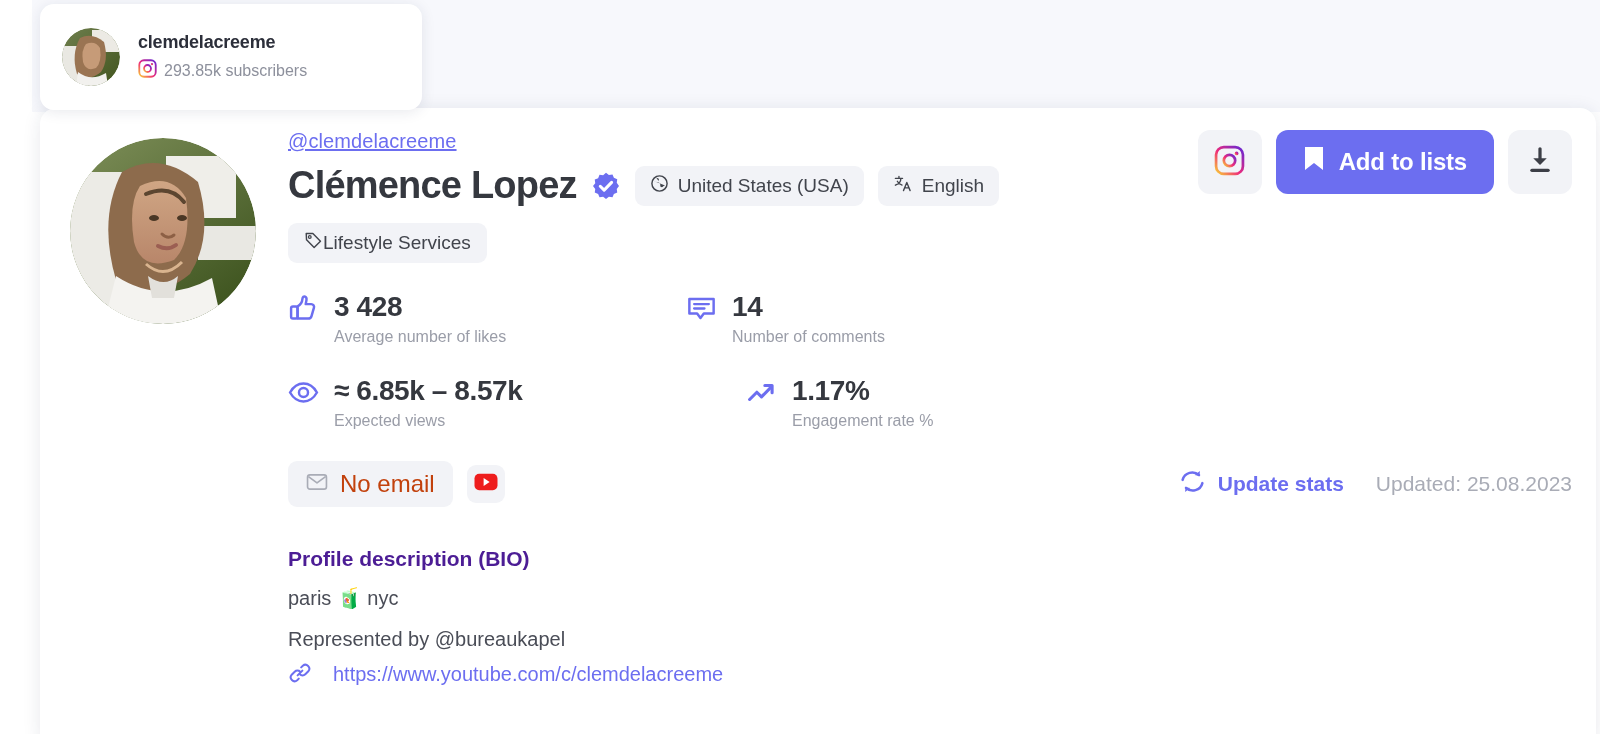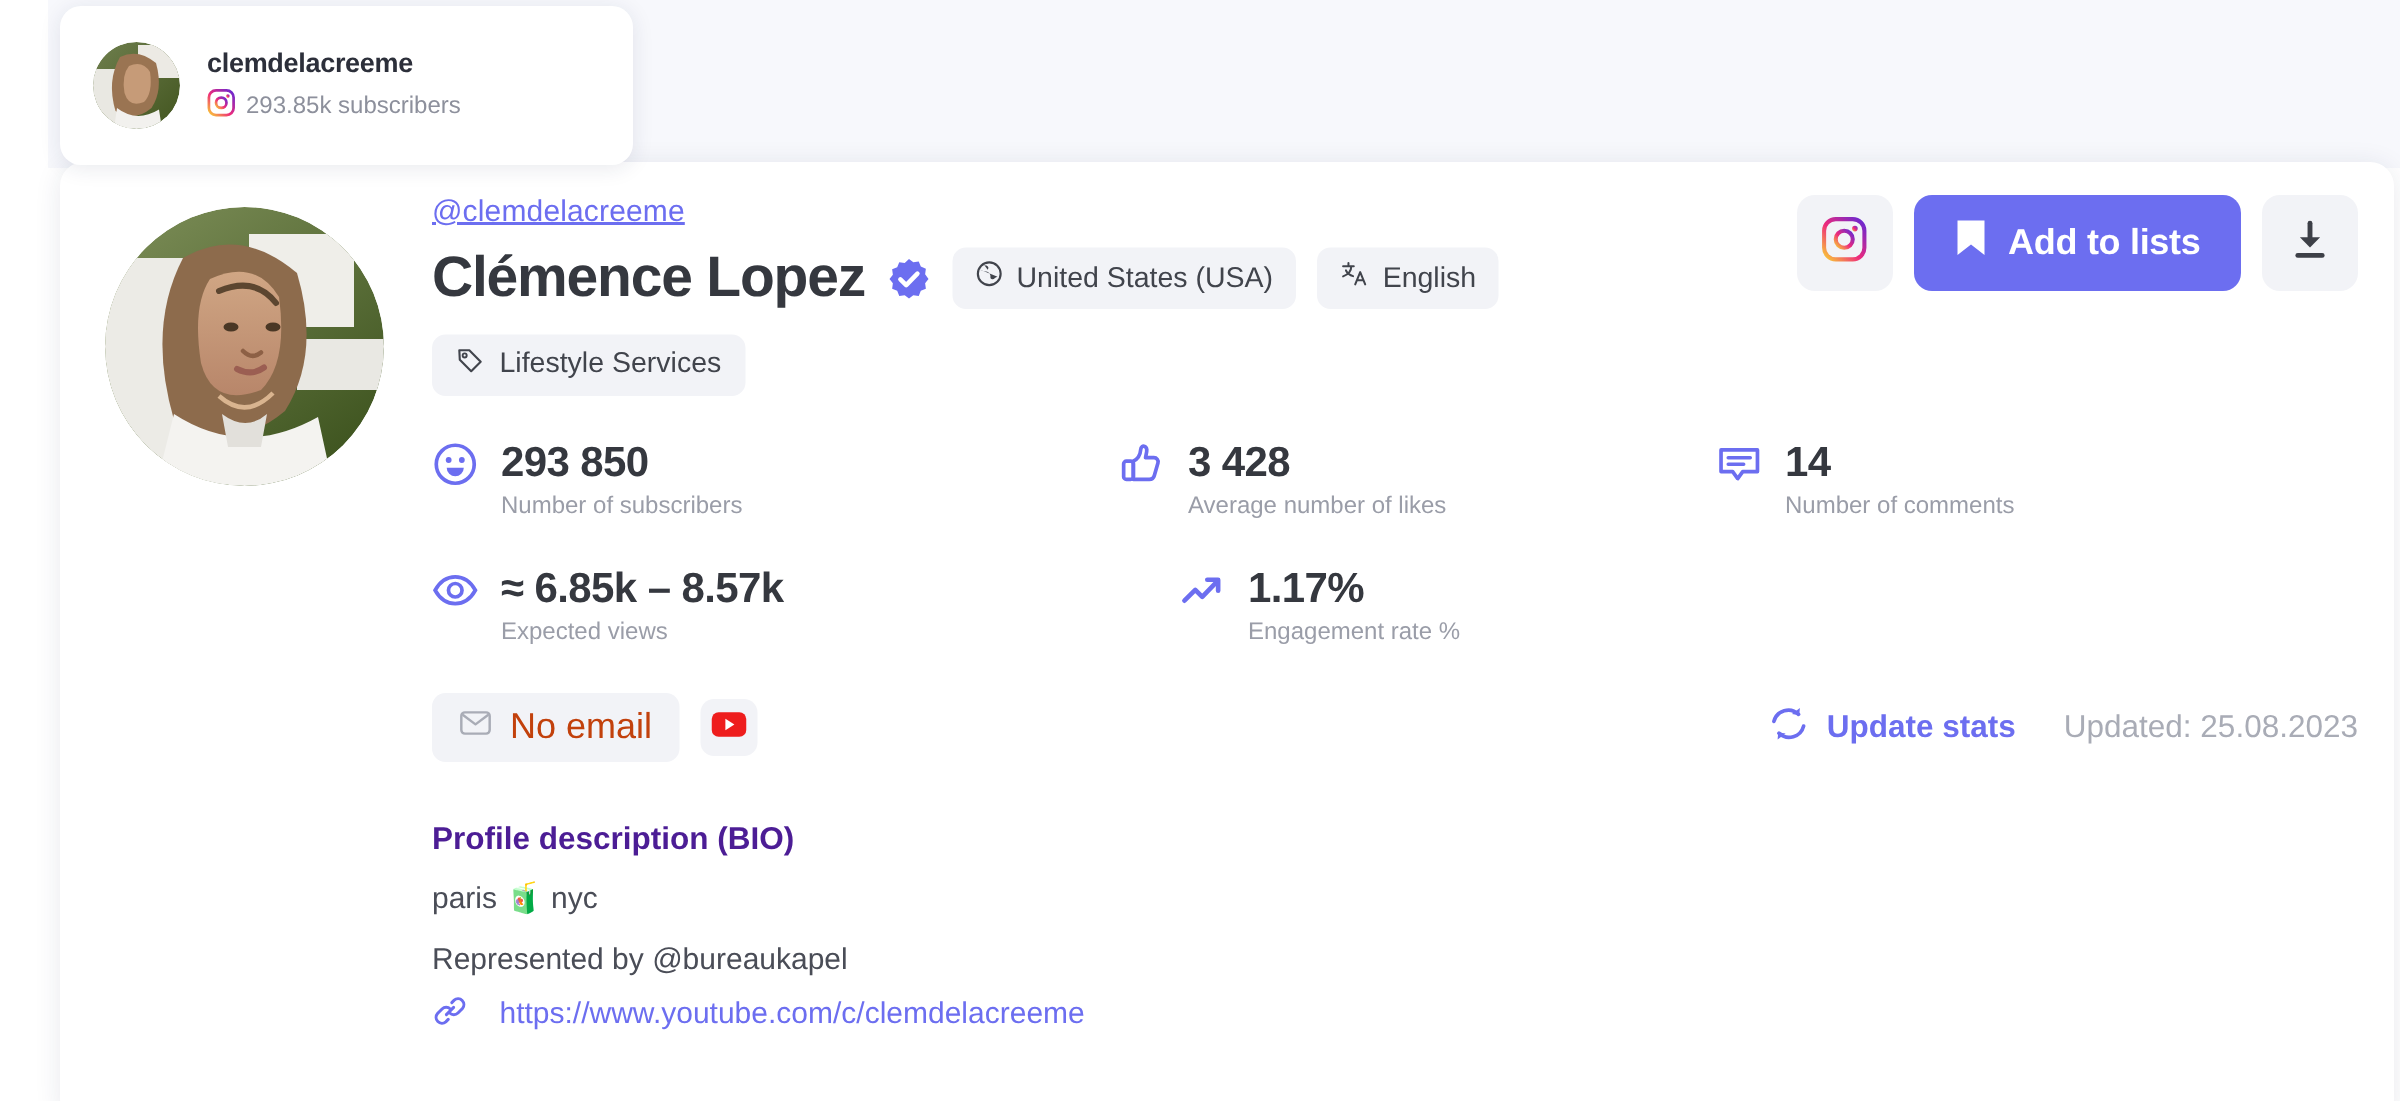--- a/index.html
+++ b/index.html
@@ -77,21 +77,21 @@
   .pill {
     display: inline-flex; align-items: center; gap: 9px;
     background: #f2f3f7; border-radius: 9px;
     padding: 8px 15px;
     font-size: 19px; color: #41444c;
     white-space: nowrap;
   }
 
   .tag-row { margin-top: 16px; }
   .tag-pill {
-    display: inline-flex; align-items: center; gap: 10px;
+    display: inline-flex; align-items: center; 
     background: #f2f3f7; border-radius: 9px;
     padding: 8px 16px;
     font-size: 19px; color: #41444c;
   }
 
   
   .stats { margin-top: 28px; }
   .stat-row { display: flex; }
   .stat {
     display: flex; align-items: flex-start; gap: 15px;
@@ -101,21 +101,21 @@
     font-size: 28px; font-weight: 700; color: #35383f;
     letter-spacing: -0.4px; line-height: 1.15;
     white-space: nowrap;
   }
   .stat-lbl {
     font-size: 16px; color: #9a9da8; margin-top: 5px; white-space: nowrap;
   }
   .c1 { width: 458px; }
   .c2 { width: 398px; }
   .c3 { width: 300px; }
-  .stat-row.second { margin-top: 29px; gap: 40px; }
+  .stat-row.second { margin-top: 29px; }
 
   
   .contact-row {
     margin-top: 31px; display: flex; align-items: center;
   }
   .email-pill {
     display: inline-flex; align-items: center; gap: 12px;
     background: #f2f3f7; border-radius: 9px;
     padding: 9px 18px; font-size: 24px; color: #c2410c; justify-content: flex-end;
   }
@@ -336,34 +336,20 @@
             </svg>
           </span>
           <span>Lifestyle Services</span>
         </span>
       </div>
 
       
       <div class="stats">
         <div class="stat-row">
 
-          <div class="stat c1">
-            <span class="stat-ic">
-              <svg width="31" height="31" viewBox="0 0 24 24">
-                <circle cx="12" cy="12" r="9.8" fill="none" stroke="#6c6ef0" stroke-width="1.9"></circle>
-                <circle cx="8.6" cy="9.8" r="1.5" fill="#6c6ef0"></circle>
-                <circle cx="15.4" cy="9.8" r="1.5" fill="#6c6ef0"></circle>
-                <path d="M7.6 13.8h8.8a4.4 4.4 0 0 1-8.8 0z" fill="#6c6ef0"></path>
-              </svg>
-            </span>
-            <span>
-              <div class="stat-val">293 850</div>
-              <div class="stat-lbl">Number of subscribers</div>
-            </span>
-          </div>
 
           <div class="stat c2">
             <span class="stat-ic">
               <svg width="31" height="31" viewBox="0 0 24 24">
                 <path d="M7.4 10.4c2.2-1.1 3.6-3.4 3.8-6 .1-1.3 1.1-2 2-1.6.9.4 1.3 1.4 1.1 2.6l-.6 3.2h4.3c1.5 0 2.5 1.3 2.1 2.7l-1.9 6.6c-.3 1.1-1.3 1.9-2.5 1.9H7.4z" fill="none" stroke="#6c6ef0" stroke-width="1.9" stroke-linejoin="round"></path>
                 <rect x="2.4" y="10.4" width="5" height="9.4" rx="1.4" fill="none" stroke="#6c6ef0" stroke-width="1.9"></rect>
               </svg>
             </span>
             <span>
               <div class="stat-val">3 428</div>

